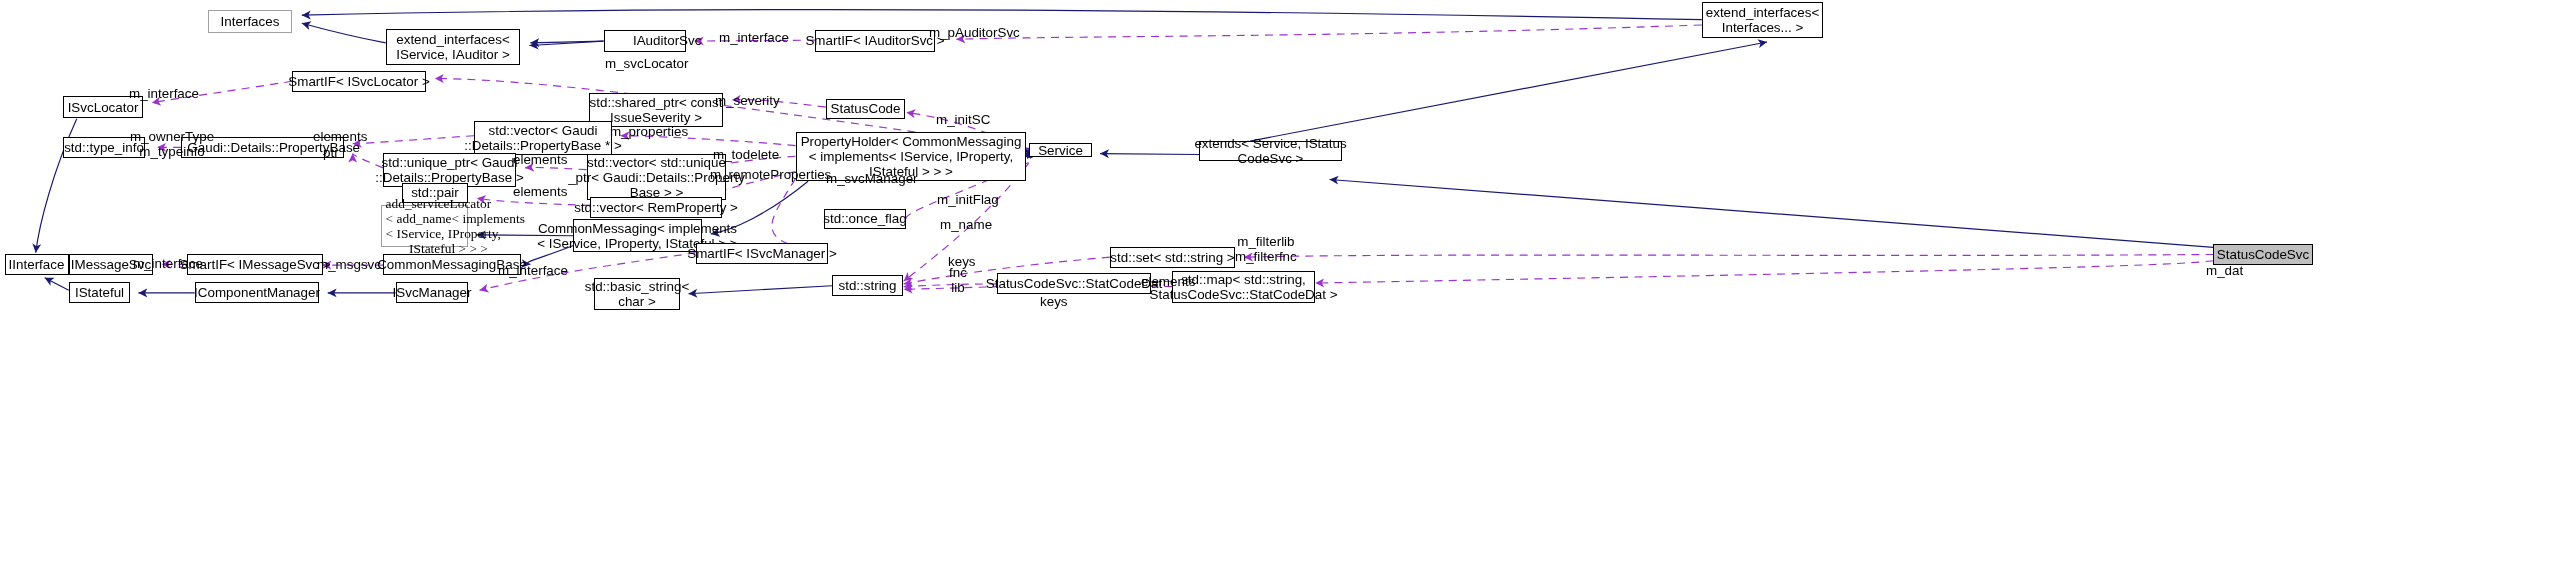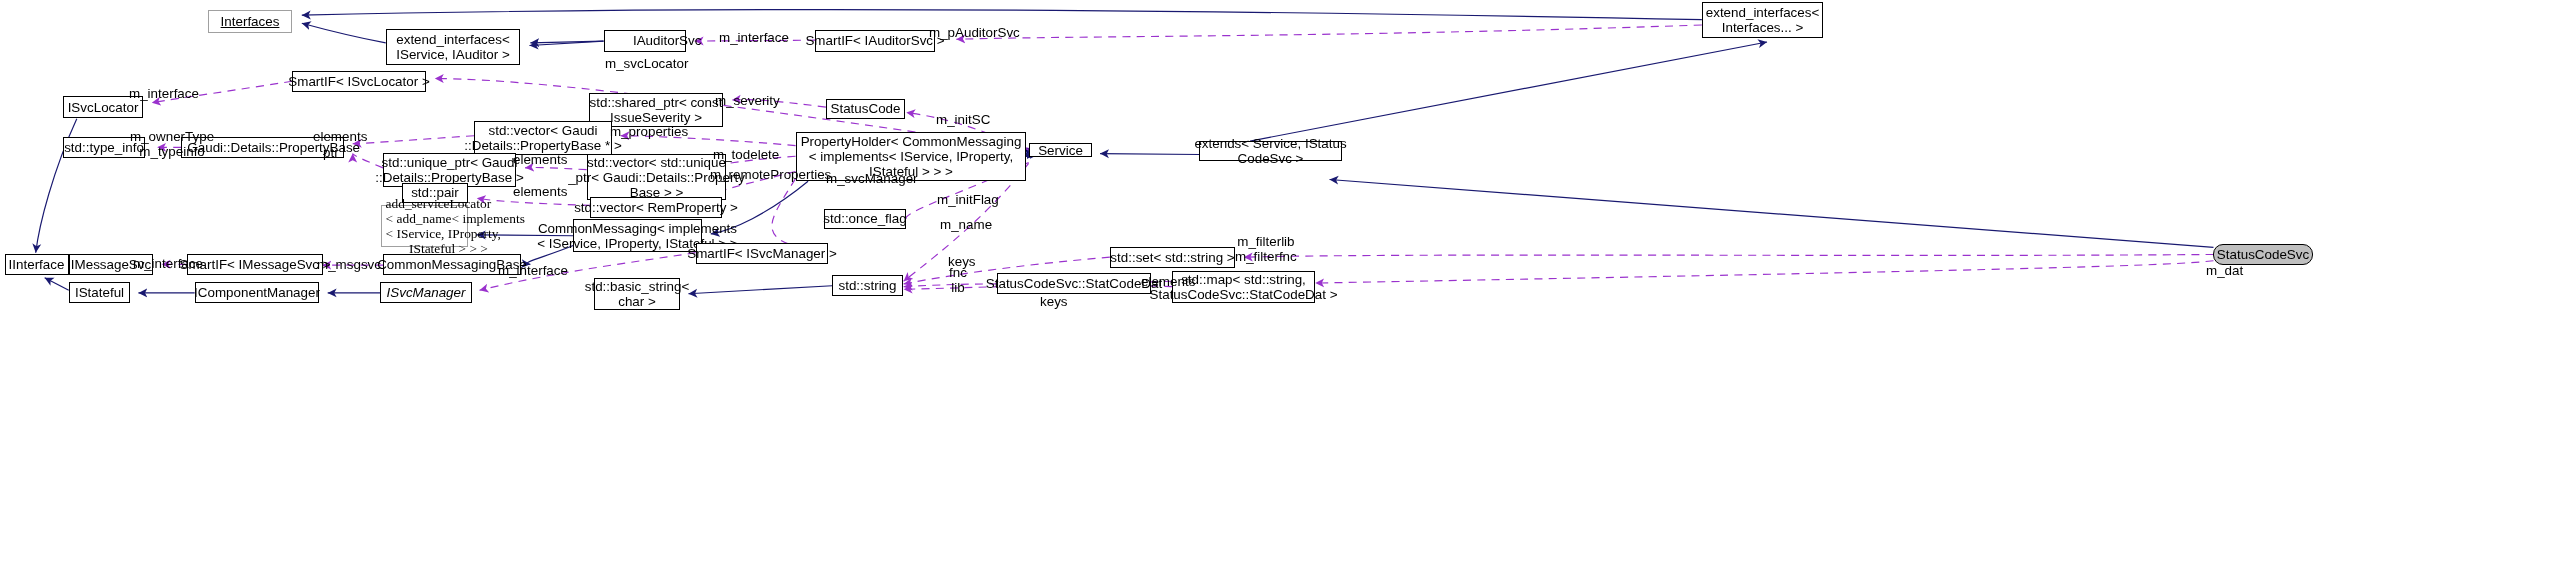--- a/index.html
+++ b/index.html
@@ -241,21 +241,21 @@
       <path d="M1243,288 C1160,295 1080,305 1012,318"></path>
       <path d="M1117,318 C1080,318 1050,319 1012,321"></path>
       <path d="M1313,315 C1200,318 1100,322 1012,324"></path>
       <path d="M1313,321 C1280,320 1250,319 1289,318"></path>
       <path d="M2479,285 C2100,288 1600,283 1393,288"></path>
       <path d="M2479,292 C2440,296 2400,300 1473,317"></path>
     </g>
   </svg>
 
   <div id="nodes">
-      <div class="node grey" style="left: 208px; top: 9.8px; width: 84px; height: 23px; text-decoration: underline;">Interfaces</div>
+      <div class="node grey" style="left: 208px; top: 9.8px; width: 84px; height: 23px;">Interfaces</div>
       <div class="node" style="left: 386px; top: 29px; width: 134px; height: 36px;">extend_interfaces&lt;
 IService, IAuditor &gt;</div>
       <div class="node" style="left: 604px; top: 29.5px; width: 82px; height: 22px; padding-left: 48px;">IAuditorSvc</div>
       <div class="node" style="left: 815px; top: 29.5px; width: 120px; height: 22px;">SmartIF&lt; IAuditorSvc &gt;</div>
       <div class="node" style="left: 1702px; top: 1.8px; width: 121px; height: 36px;">extend_interfaces&lt;
 Interfaces... &gt;</div>
       <div class="node" style="left: 292px; top: 71px; width: 134px; height: 21.4px;">SmartIF&lt; ISvcLocator &gt;</div>
       <div class="node" style="left: 63px; top: 96px; width: 80px; height: 22px;">ISvcLocator</div>
       <div class="node" style="left: 589px; top: 93px; width: 134px; height: 34px;">std::shared_ptr&lt; const
 IssueSeverity &gt;</div>
@@ -279,28 +279,28 @@
       <div class="node" style="left: 590px; top: 197px; width: 132px; height: 20.5px;">std::vector&lt; RemProperty &gt;</div>
       <div class="node grey left" style="left: 381px; top: 205px; width: 87px; height: 42px; font-family: Liberation Serif, serif;">add_serviceLocator
 &lt; add_name&lt; implements
 &lt; IService, IProperty,
        IStateful &gt; &gt; &gt;</div>
       <div class="node" style="left: 573px; top: 219px; width: 129px; height: 33px;">CommonMessaging&lt; implements
 &lt; IService, IProperty, IStateful &gt; &gt;</div>
       <div class="node" style="left: 824px; top: 209px; width: 82px; height: 19.6px;">std::once_flag</div>
       <div class="node" style="left: 696px; top: 243px; width: 132px; height: 20.5px;">SmartIF&lt; ISvcManager &gt;</div>
       <div class="node" style="left: 1110px; top: 247px; width: 125px; height: 20.5px;">std::set&lt; std::string &gt;</div>
-      <div class="node highlight" style="left: 2213px; top: 244px; width: 100px; height: 21.4px; border-radius: 10px;">StatusCodeSvc</div>
+      <div class="node highlight" style="left: 2213px; top: 244px; width: 100px; height: 21.4px;">StatusCodeSvc</div>
       <div class="node" style="left: 4.5px; top: 254px; width: 64px; height: 21.4px;">IInterface</div>
       <div class="node" style="left: 69px; top: 254px; width: 84px; height: 21.4px;">IMessageSvc</div>
       <div class="node" style="left: 187px; top: 254px; width: 136px; height: 21.4px;">SmartIF&lt; IMessageSvc &gt;</div>
       <div class="node" style="left: 383px; top: 254px; width: 138px; height: 21.4px;">CommonMessagingBase</div>
       <div class="node" style="left: 69px; top: 282px; width: 61px; height: 21.4px;">IStateful</div>
       <div class="node" style="left: 195px; top: 282px; width: 124px; height: 21.4px;">IComponentManager</div>
-      <div class="node" style="left: 380px; top: 282px; width: 92px; height: 21.4px; font-style: italic;">ISvcManager</div>
+      <div class="node" style="left: 396px; top: 282px; width: 72px; height: 21.4px;">ISvcManager</div>
       <div class="node" style="left: 594px; top: 278px; width: 86px; height: 32px;">std::basic_string&lt;
 char &gt;</div>
       <div class="node" style="left: 832px; top: 275px; width: 71px; height: 21.4px;">std::string</div>
       <div class="node" style="left: 997px; top: 273px; width: 154px; height: 21.4px;">StatusCodeSvc::StatCodeDat</div>
       <div class="node" style="left: 1172px; top: 271px; width: 143px; height: 32px;">std::map&lt; std::string,
 StatusCodeSvc::StatCodeDat &gt;</div>
     </div>
 
   <div id="labels">
       <div class="edgelabel" style="left: 929px; top: 25px;">m_pAuditorSvc</div>

